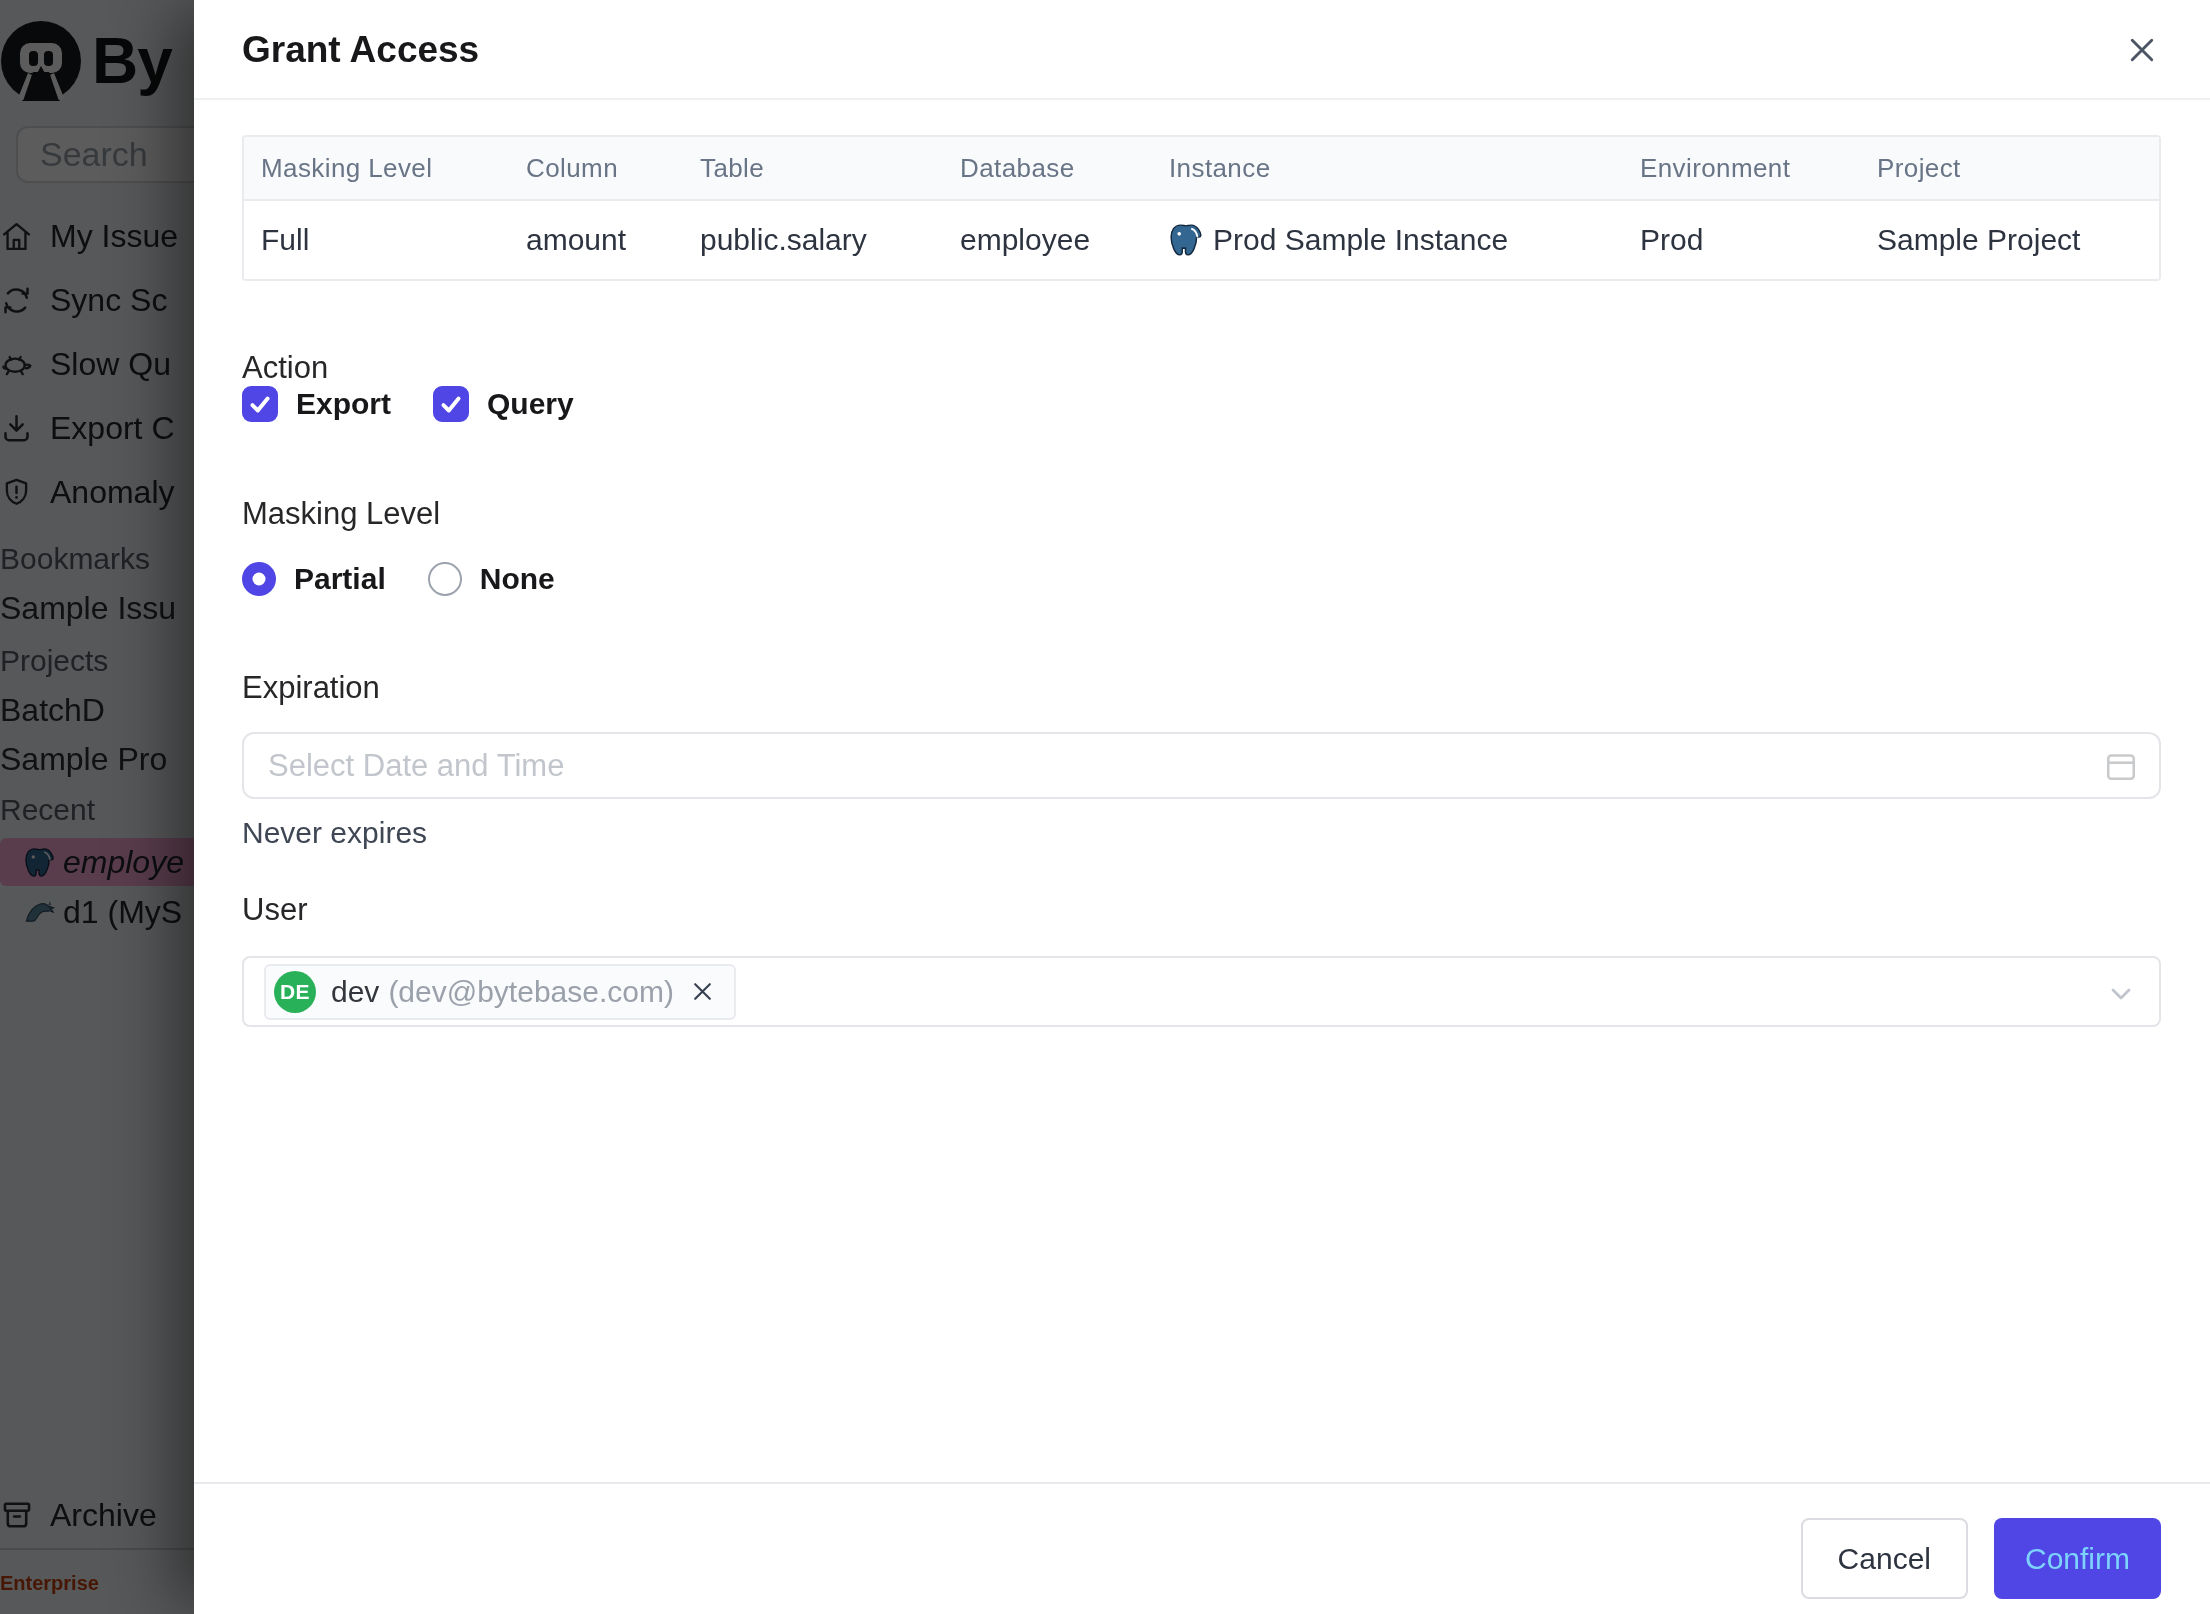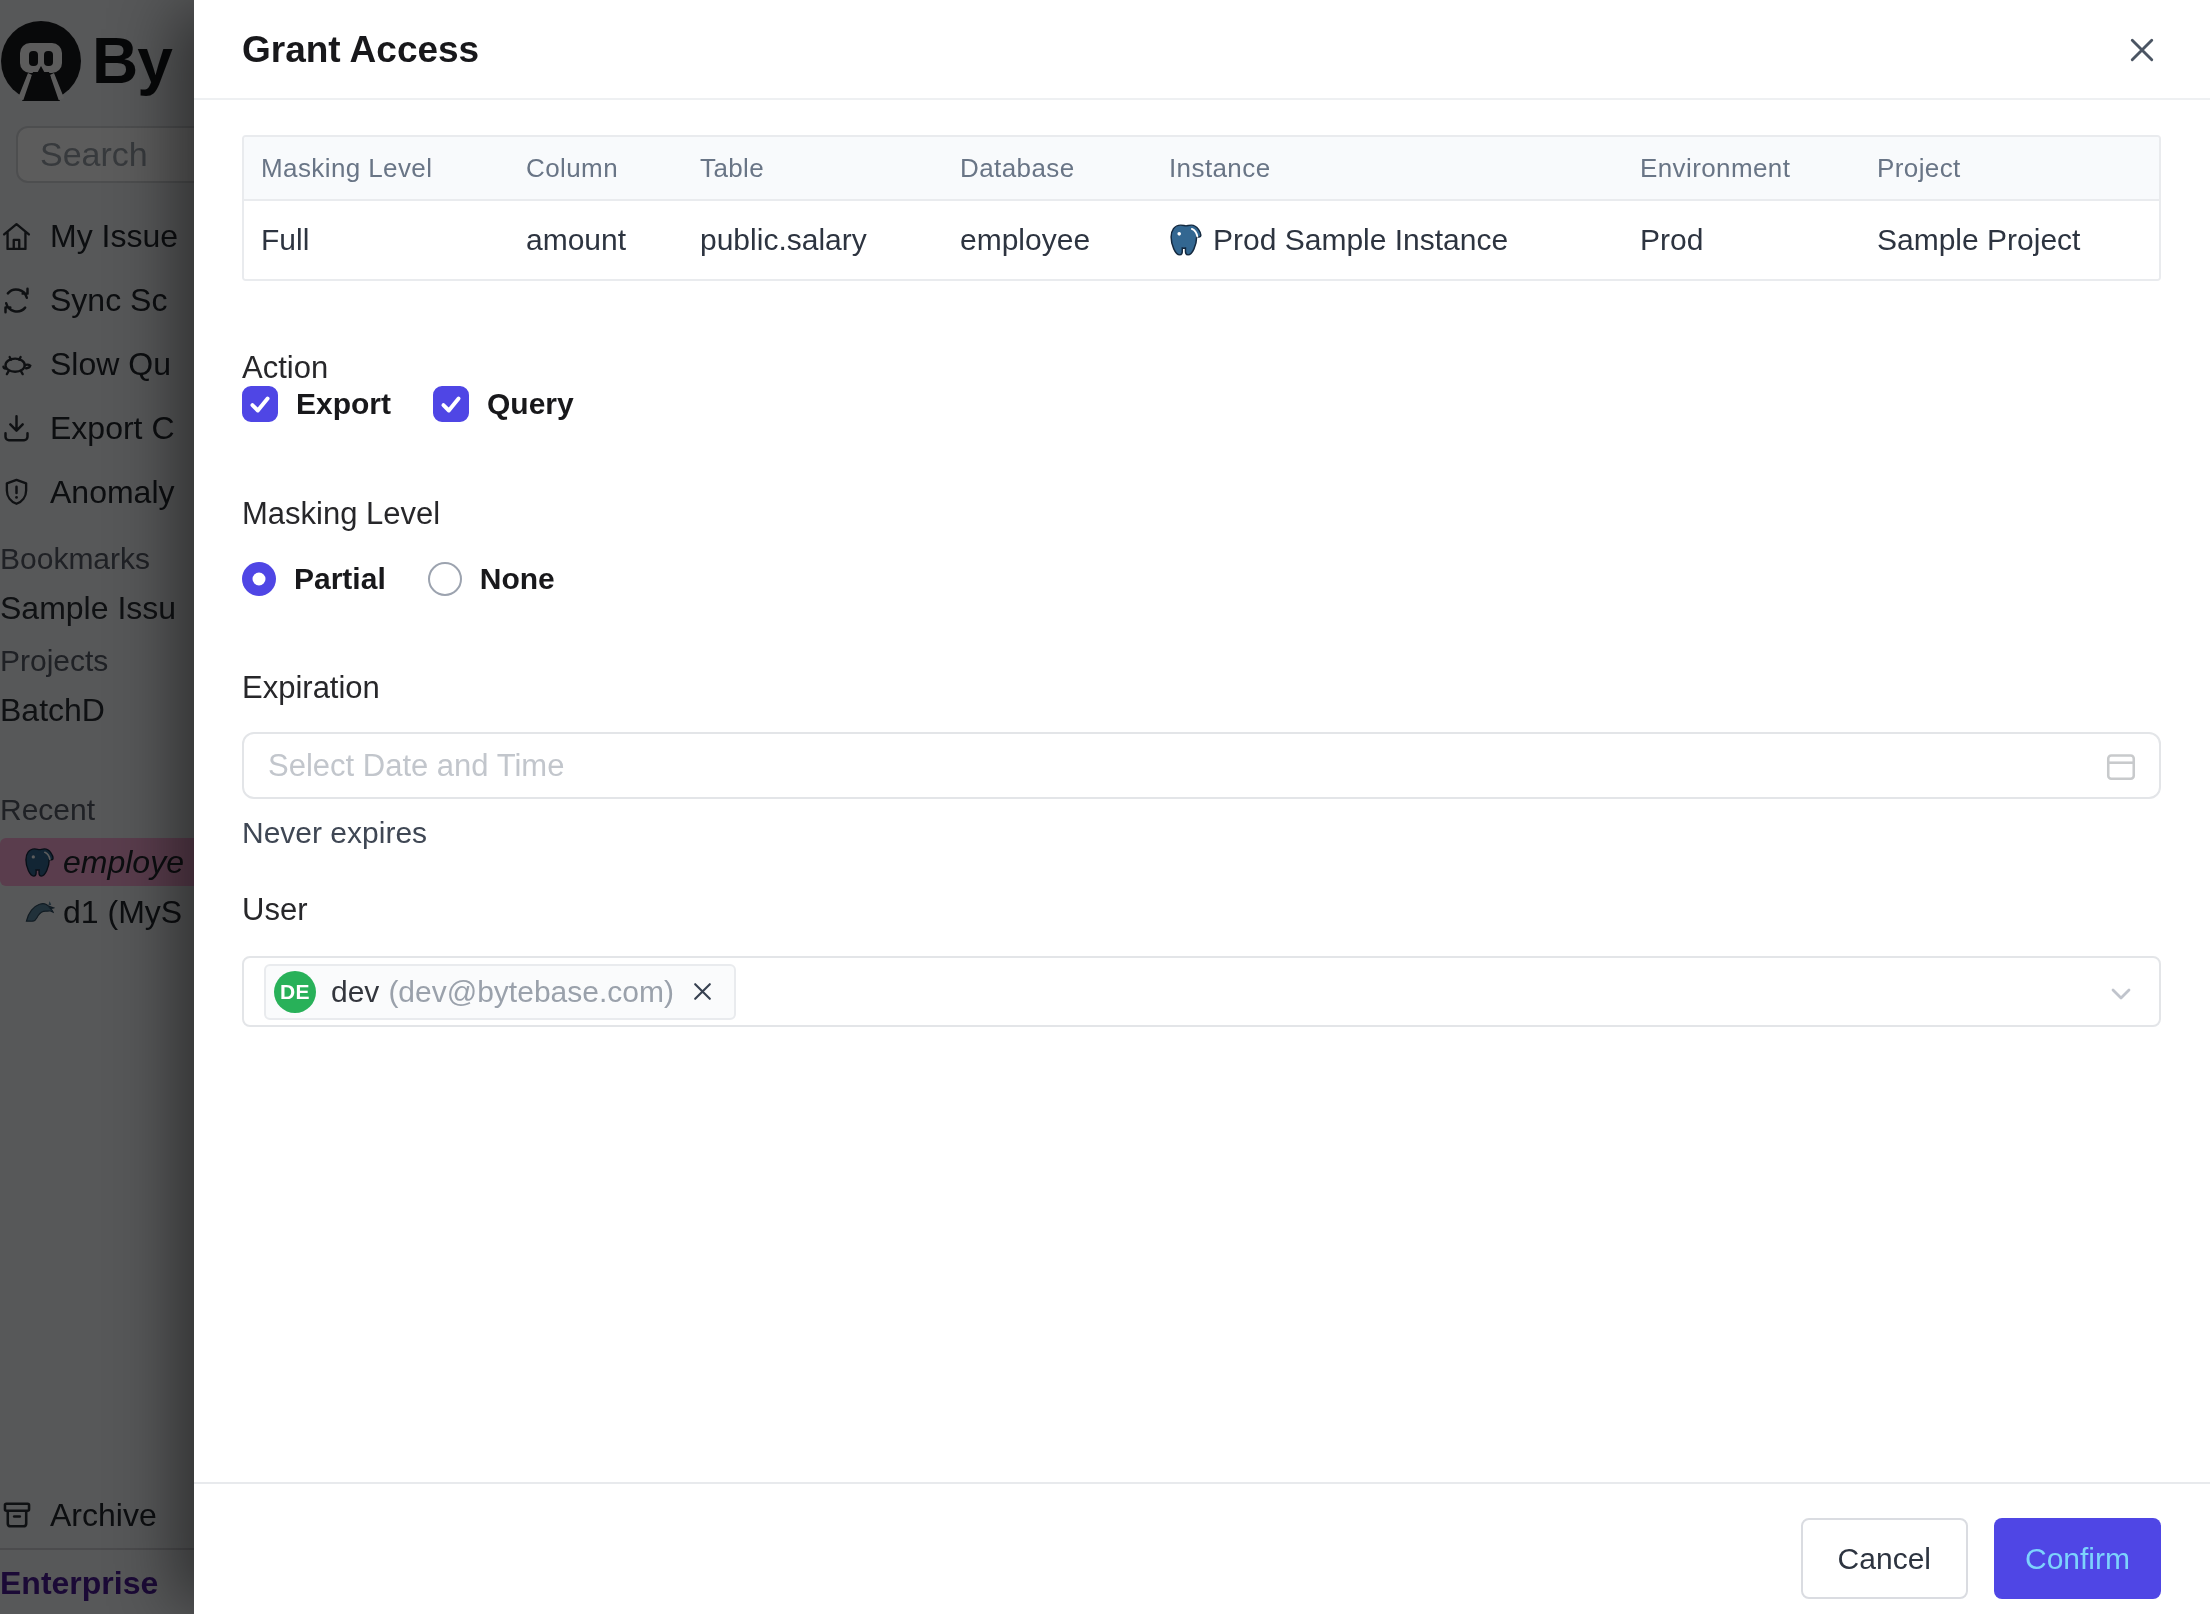--- a/index.html
+++ b/index.html
@@ -36,21 +36,21 @@
   .nav-item{height:64px;left:36px;gap:17px;font-size:32px;font-weight:500;color:#23272e;}
   .nav-item .ic{width:33px;height:33px;flex:0 0 33px;color:#2b2f36;}
   .sec-label{height:46px;left:24px;font-size:30px;color:#565b68;}
   .sec-item{height:48px;left:46px;font-size:32px;color:#2b2f36;}
   .recent-row{height:48px;left:16px;width:320px;border-radius:6px;padding-left:24px;gap:8px;font-size:32px;color:#23272e;}
   .recent-row.on{background:#f9a8d4;font-style:italic;}
   .recent-row .dbic{width:31px;height:31px;flex:0 0 31px;}
   .archive-row{top:1484px;height:62px;left:36px;gap:16px;font-size:32px;font-weight:500;color:#23272e;}
   .archive-row .ic{width:34px;height:34px;color:#2b2f36;}
   .side-divider{position:absolute;top:1548px;left:0;width:194px;height:2px;background:#cfd1d6;}
-  .enterprise-row{top:1556px;height:54px;left:24px;font-size:32px;font-weight:600;color:#4c1d95;}
+  .enterprise-row{top:1556px;height:54px;left:24px;font-size:20px;font-weight:600;color:#c2410c;}
 
   .dim-overlay{
     position:absolute;left:0;top:0;width:194px;height:1614px;
     background:rgba(0,0,0,0.64);z-index:2;pointer-events:none;
   }
 
   
   .modal{
     position:absolute;left:194px;top:0;right:0;bottom:0;background:#fff;z-index:3;
     box-shadow:-28px 0 60px -8px rgba(0,0,0,0.45);
@@ -244,20 +244,21 @@
             <use href="#i-shield"></use>
           </svg></span>
       <span>Anomaly</span>
     </div>
 
     <div class="row sec-label" style="top:536px">Bookmarks</div>
     <div class="row sec-item" style="top:584px">Sample Issu</div>
 
     <div class="row sec-label" style="top:638px">Projects</div>
     <div class="row sec-item" style="top:686px">BatchD</div>
+    <div class="row sec-item" style="top:735px">Sample Pro</div>
 
     <div class="row sec-label" style="top:787px">Recent</div>
     <div class="row recent-row on" style="top:838px">
       <span class="dbic"><svg viewBox="0 0 32 32">
             <use href="#i-pg"></use>
           </svg></span>
       <span>employe</span>
     </div>
     <div class="row recent-row" style="top:888px">
       <span class="dbic"><svg viewBox="0 0 32 32">

